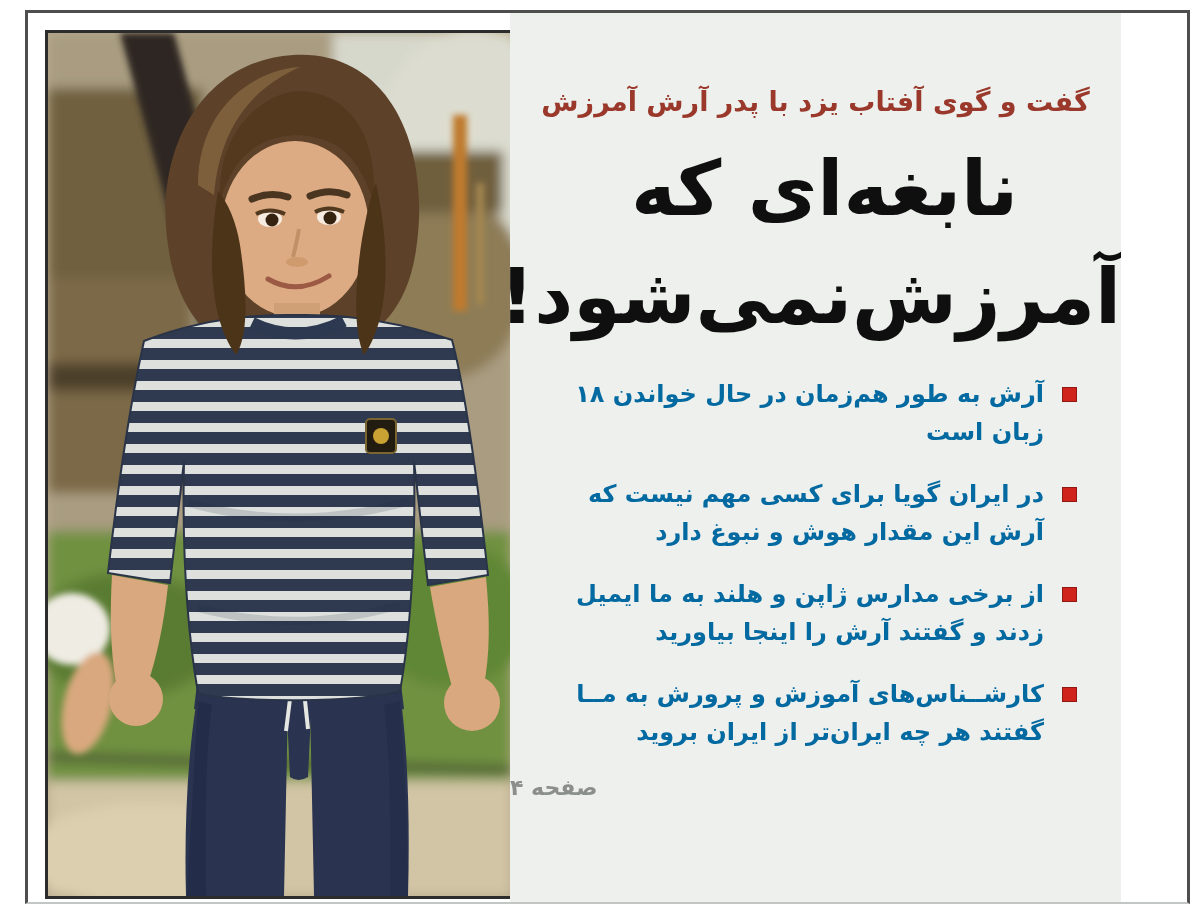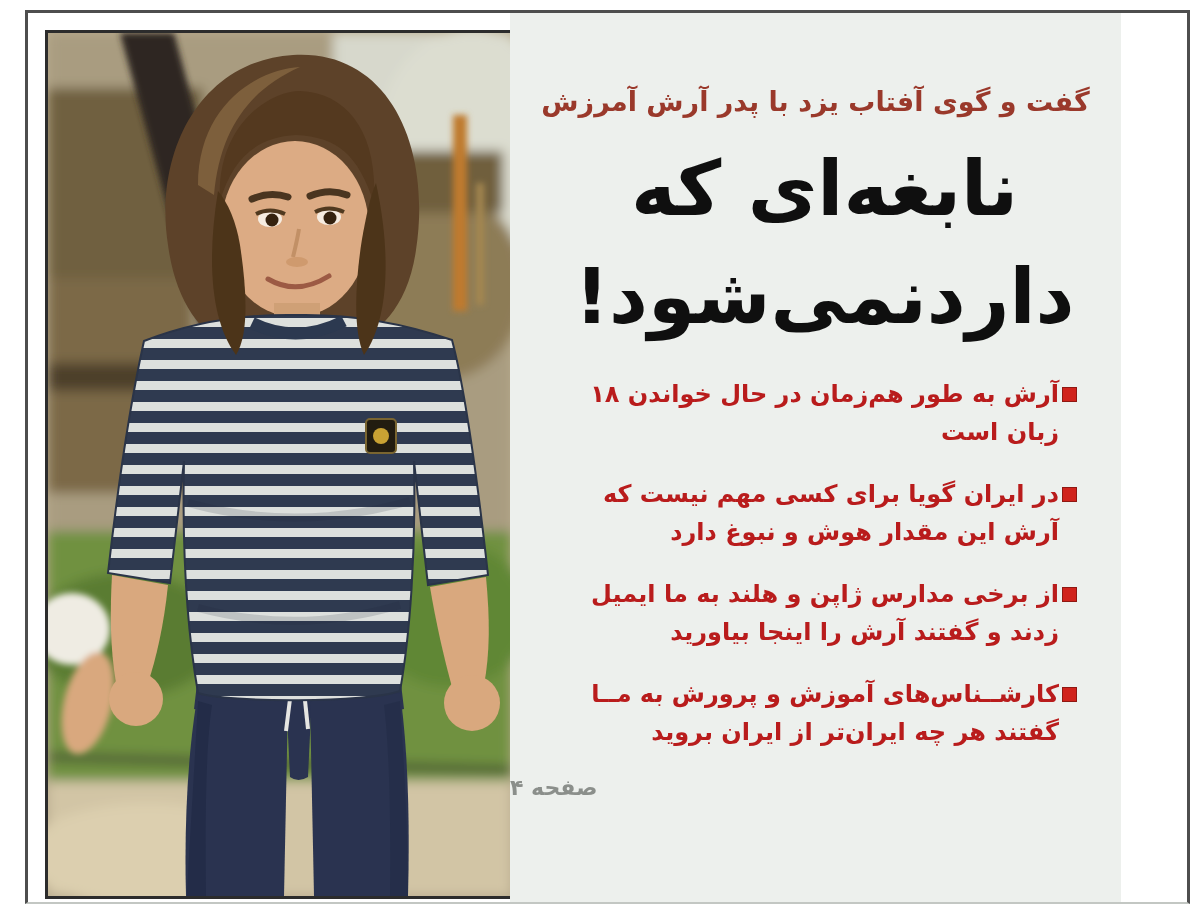--- a/index.html
+++ b/index.html
@@ -29,23 +29,23 @@
   .headline{
     margin:14px 0 0 0;text-align:center;color:#0f0f0f;
     font-size:76px;font-weight:bold;line-height:1.42;
     letter-spacing:0;
   }
   .hl-line{display:block;white-space:nowrap;margin-left:18px;}
   .bullets{
     list-style:none;margin:24px 0 0 0;padding:0 44px 0 56px;
   }
   .bullet-item{
-    display:flex;align-items:flex-start;gap:3px;
+    display:flex;align-items:flex-start;gap:18px;
     margin-bottom:24px;
-    font-size:24px;font-weight:bold;color:#b91c1c;line-height:38px;
+    font-size:24px;font-weight:bold;color:#0369a1;line-height:38px;
   }
   .sq{
     flex:0 0 auto;width:13px;height:13px;margin-top:12px;
     background:#d0231c;border:1px solid #8f1812;
   }
   .bullet-text{display:block;}
   .page-ref{
     margin-top:6px;text-align:left;
     font-size:22px;font-weight:bold;color:#8b8f8b;
   }
@@ -161,21 +161,21 @@
         </g>
       </g>
     </svg>
   </div>
 
   <div class="text-panel">
     <div class="kicker">گفت و گوی آفتاب یزد با پدر آرش آمرزش</div>
 
     <h1 class="headline">
       <span class="hl-line">نابغه‌ای که</span>
-      <span class="hl-line">دارد‌نمی‌شود!</span>
+      <span class="hl-line">آمرزش‌نمی‌شود!</span>
     </h1>
 
     <ul class="bullets">
       <li class="bullet-item">
         <span class="sq"></span>
         <span class="bullet-text">آرش به طور هم‌زمان در حال خواندن ۱۸ زبان است</span>
       </li>
       <li class="bullet-item">
         <span class="sq"></span>
         <span class="bullet-text">در ایران گویا برای کسی مهم نیست که آرش این مقدار هوش و نبوغ دارد</span>

